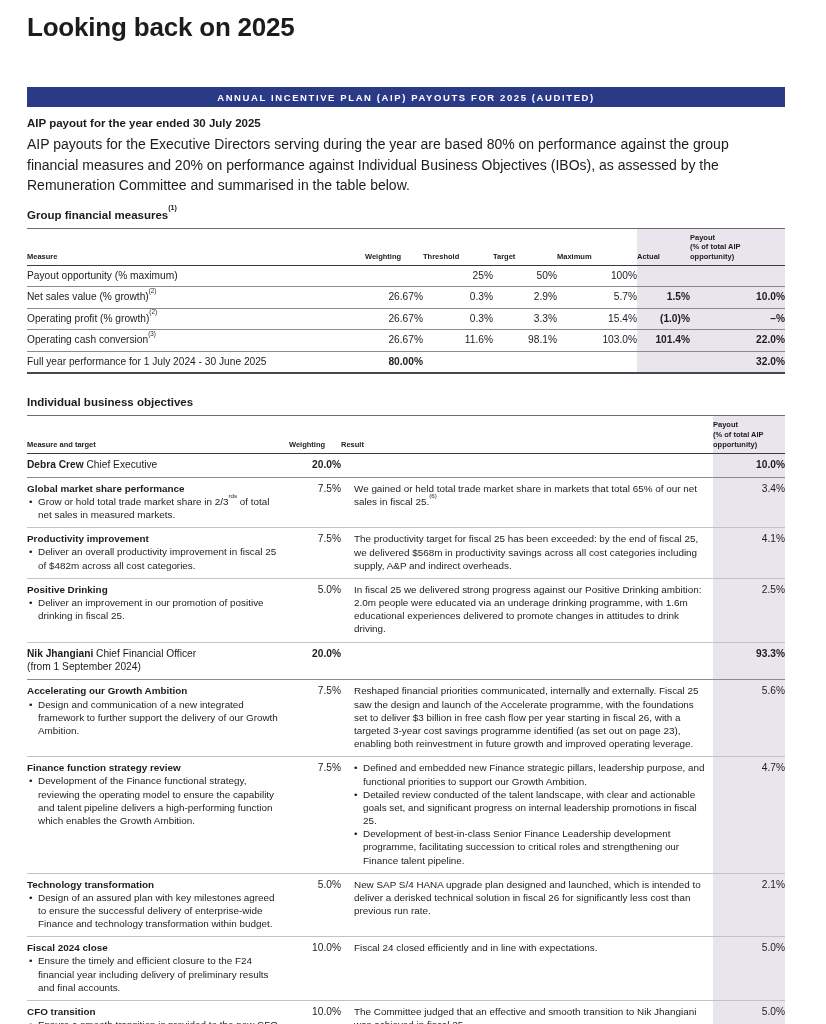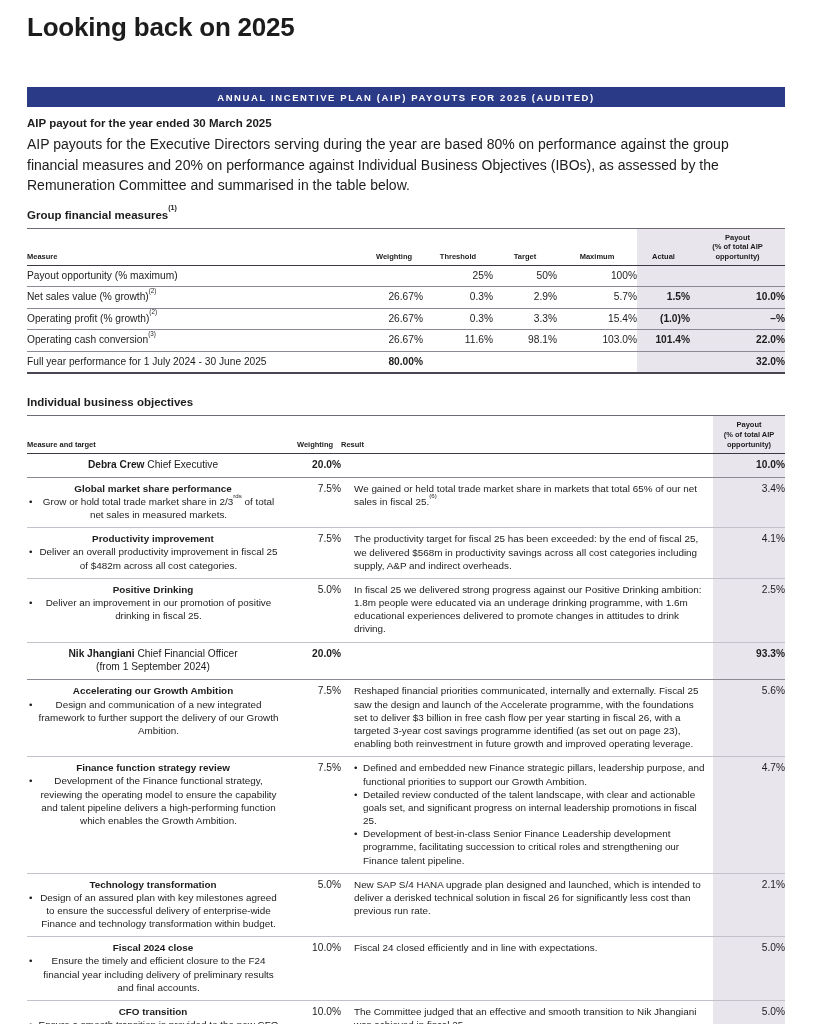--- a/index.html
+++ b/index.html
@@ -30,62 +30,62 @@
     padding:5px 0 4px;margin-bottom:10px;margin-top:44px;
   }
   .subheading{font-size:11.5px;font-weight:bold;margin-bottom:5px;}
   .intro{font-size:14px;line-height:1.47;max-width:742px;margin-bottom:13px;}
   .section-heading{font-size:11.5px;font-weight:bold;margin-bottom:7px;}
 
   table{width:758px;border-collapse:collapse;table-layout:fixed;}
   table{border-top:1px solid #6e6875;}
   th{
     font-size:7.5px;font-weight:bold;vertical-align:bottom;
-    padding:4px 0 3px;text-align:center;
+    padding:4px 0 3px;text-align:left;
     border-bottom:1.2px solid var(--rule-dark);
     line-height:1.3;
   }
   th.left{text-align:left;}
   th.pre{white-space:pre-line;}
   td{vertical-align:top;font-size:10.2px;line-height:1.32;}
   .shade{background:var(--shade);}
   .num{text-align:right;}
   .b{font-weight:bold;}
 
   
   #group-table{margin-bottom:22px;}
   #group-table td{padding:3px 0 4px;border-bottom:1px solid var(--rule-med);}
   #group-table tr.last td{border-bottom:2px solid var(--rule-heavy);}
 
   
   #ibo-table td{padding:4px 0 6px;border-bottom:1px solid var(--rule-light);}
   #ibo-table tr.person td{border-bottom:1px solid var(--rule-med);}
   #ibo-table tr.last td{border-bottom:2px solid var(--rule-heavy);}
   #ibo-table td.result{padding-left:13px;padding-right:6px;}
-  #ibo-table .meas{padding-right:10px;text-align:center;}
+  #ibo-table .meas{padding-right:10px;}
   .meas .title{font-weight:bold;font-size:9.9px;line-height:1.32;}
   .meas ul,.result ul{list-style:none;}
   .meas li,.result li{
     position:relative;padding-left:9px;font-size:9.9px;line-height:1.33;
   }
   .meas li::before,.result li::before{
     content:"\2022";position:absolute;left:0;top:0;font-size:9.9px;
   }
   .meas li{margin-left:2px;}
   .result .par{font-size:9.9px;line-height:1.33;}
   .person-note{font-weight:normal;}
 </style>
 </head>
 <body>
 
 <h1 class="page-title">Looking back on 2025</h1>
 
 <div class="banner">ANNUAL INCENTIVE PLAN (AIP) PAYOUTS FOR 2025 (AUDITED)</div>
 
-<h2 class="subheading">AIP payout for the year ended 30 March 2025</h2>
+<h2 class="subheading">AIP payout for the year ended 30 July 2025</h2>
 <p class="intro">AIP payouts for the Executive Directors serving during the year are based 80% on performance against the group financial measures and 20% on performance against Individual Business Objectives (IBOs), as assessed by the Remuneration Committee and summarised in the table below.</p>
 
 <h3 class="section-heading">Group financial measures<sup>(1)</sup></h3>
 
 <table id="group-table">
   <colgroup>
     <col style="width:338px">
       <col style="width:58px">
       <col style="width:70px">
     <col style="width:64px">
@@ -209,21 +209,21 @@
       </tr>
       <tr>
         <td class="meas">
           <div class="title">Positive Drinking</div>
           <ul>
             <li>Deliver an improvement in our promotion of positive drinking in fiscal 25.</li>
           </ul>
         </td>
         <td class="num">5.0%</td>
         <td class="result">
-          <div class="par">In fiscal 25 we delivered strong progress against our Positive Drinking ambition: 1.8m people were educated via an underage drinking programme, with 1.6m educational experiences delivered to promote changes in attitudes to drink driving.</div>
+          <div class="par">In fiscal 25 we delivered strong progress against our Positive Drinking ambition: 2.0m people were educated via an underage drinking programme, with 1.6m educational experiences delivered to promote changes in attitudes to drink driving.</div>
         </td>
         <td class="num shade">2.5%</td>
       </tr>
       <tr class="person">
         <td class="meas"><span class="b">Nik Jhangiani</span> <span>Chief Financial Officer</span><div class="person-note">(from 1 September 2024)</div></td>
         <td class="num b">20.0%</td>
         <td class="result"></td>
         <td class="num b shade">93.3%</td>
       </tr>
       <tr>

